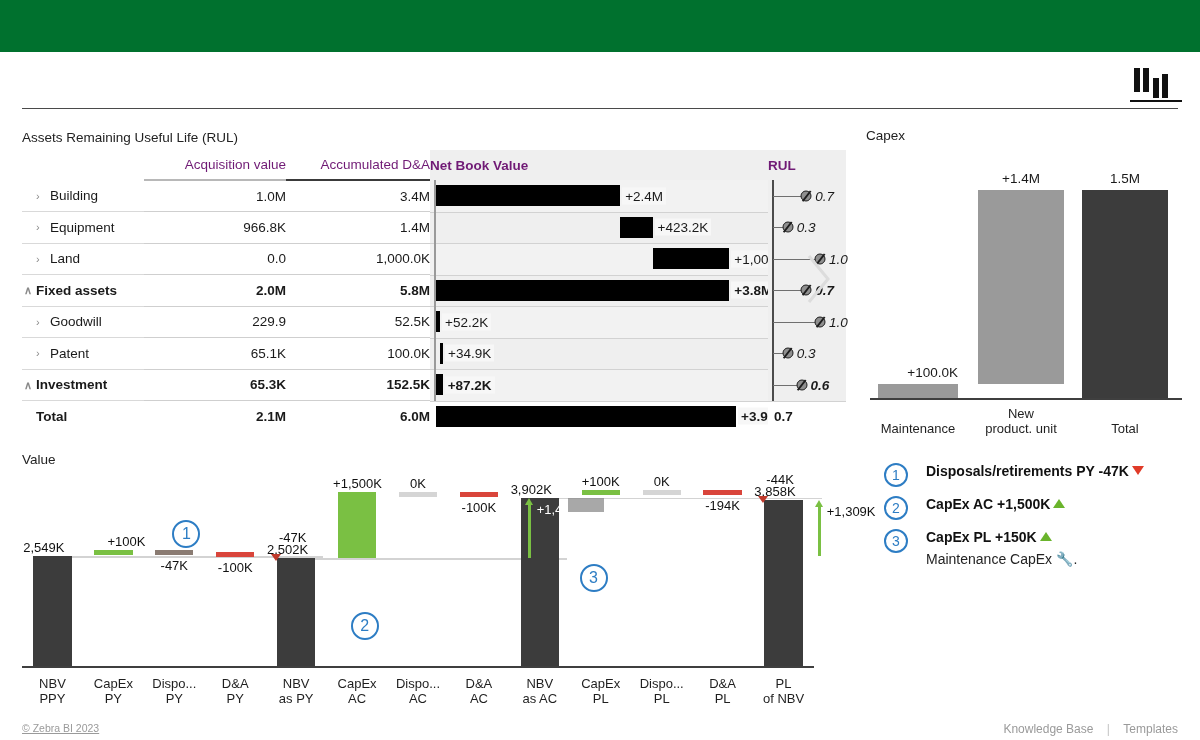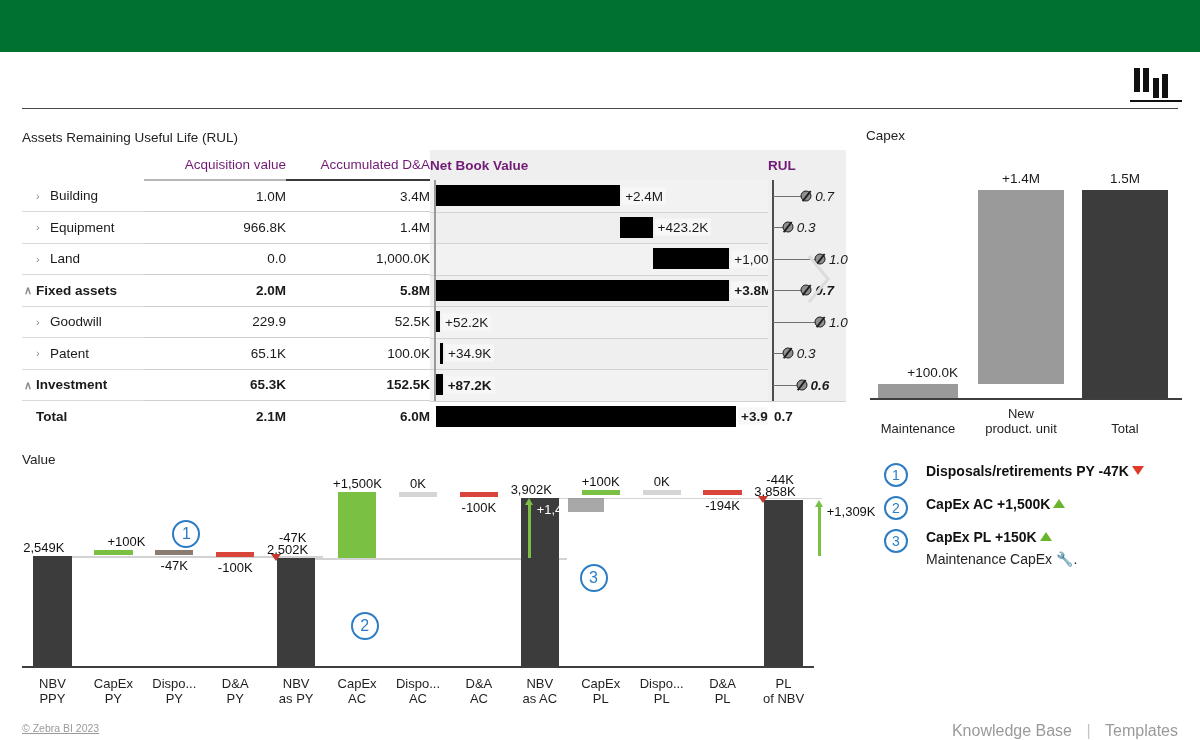--- a/index.html
+++ b/index.html
@@ -113,21 +113,21 @@
   .comments { position:absolute; left:884px; top:462px; width:300px; }
   .cmt { position:relative; margin-bottom:14px; padding-left:42px; }
   .cmt-num { position:absolute; left:0; top:1px; width:24px; height:24px; border-radius:50%; border:2px solid #2d7dc4; color:#2d7dc4; font-size:14px; display:flex; align-items:center; justify-content:center; }
   .cmt-title { font-size:14px; font-weight:700; line-height:19px; color:#111; }
   .cmt-body { font-size:14px; line-height:21px; color:#232323; margin-top:2px; }
   .up-tri { display:inline-block; width:0; height:0; border-left:6px solid transparent; border-right:6px solid transparent; border-bottom:9px solid #6ab42c; vertical-align:1px; margin-left:3px; }
   .dn-tri { display:inline-block; width:0; height:0; border-left:6px solid transparent; border-right:6px solid transparent; border-top:9px solid #e03b28; vertical-align:1px; margin-left:3px; }
 
   
   .footer-left { position:absolute; left:22px; top:722px; font-size:10.5px; color:#9a9a9a; text-decoration:underline; }
-  .footer-right { position:absolute; right:22px; top:722px; font-size:16px; color:#9a9a9a; }
+  .footer-right { position:absolute; right:22px; top:722px; font-size:12px; color:#9a9a9a; }
   .footer-right span { margin-left:10px; }
   .footer-sep { color:#c4c4c4; }
 </style>
 </head>
 <body>
 
 <div class="page">
 
   <div class="green-bar"></div>
   <div class="title-rule"></div>

